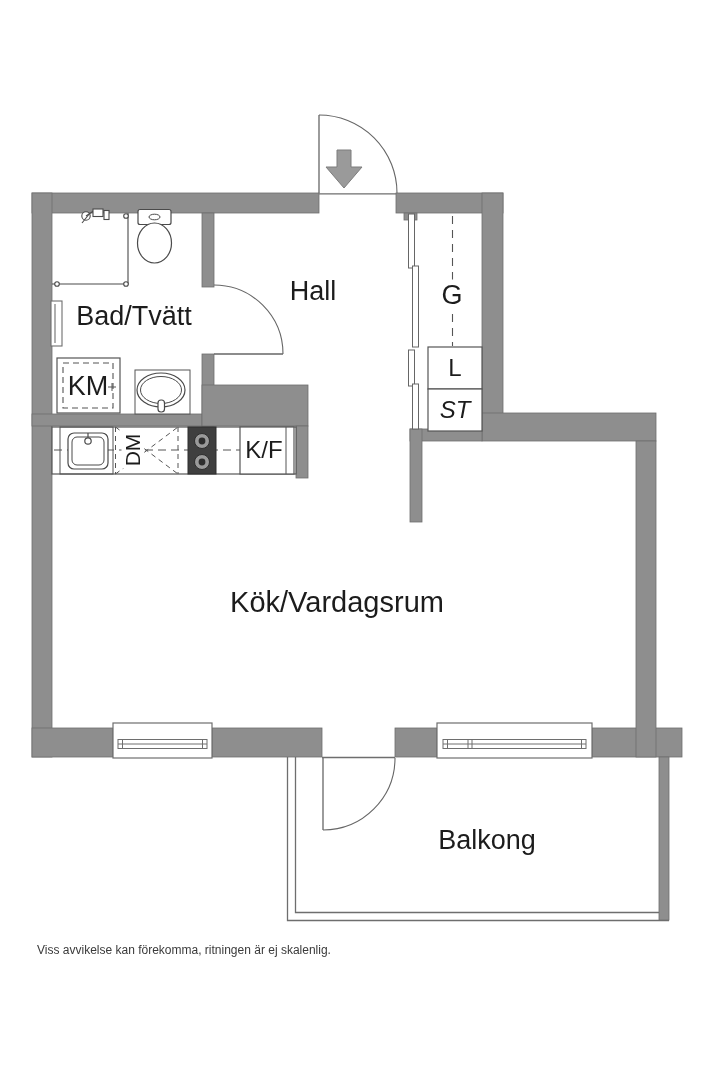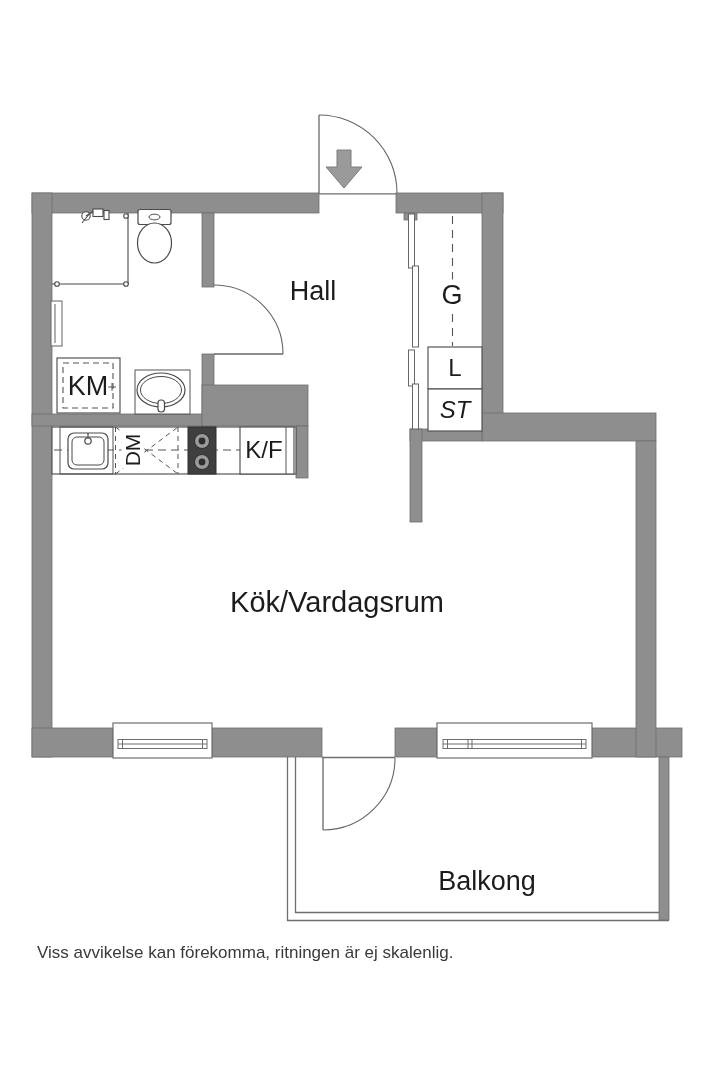--- a/index.html
+++ b/index.html
@@ -12,21 +12,21 @@
     position:absolute;color:#1c1c1c;white-space:nowrap;
     transform:translate(-50%,-50%);line-height:1;letter-spacing:0;
   }
   .lbl.room{font-size:27px;}
   .lbl.big{font-size:29px;text-align:center;}
   .lbl.small{font-size:24px;}
   .lbl.km{font-size:27px;}
   .lbl.dm{font-size:21px;transform:translate(-50%,-50%) rotate(-90deg);background:#ffffff;padding:0 2px;}
   .lbl.g{background:#ffffff;padding:2px 3px;}
   .disclaimer{
-    position:absolute;left:37px;top:943px;font-size:17px;color:#3a3a3a;
+    position:absolute;left:37px;top:943px;font-size:12px;color:#3a3a3a;
     font-family:"Liberation Sans","DejaVu Sans",sans-serif;
   }
 </style>
 </head>
 <body>
 
 <div id="stage">
 
 <svg id="plan-svg" width="720" height="1080" viewBox="0 0 720 1080">
 
@@ -170,24 +170,25 @@
     <path d="M 395 758 A 72 72 0 0 1 323 830" stroke-width="1.1"></path>
   </g>
 
   <g fill="none" stroke="#6e6e6e" stroke-width="1.3">
     <path d="M 287.5 757 L 287.5 920.5 L 669 920.5"></path>
     <path d="M 295.5 757 L 295.5 912.5 L 659 912.5"></path>
     <rect x="659" y="757" width="10" height="163" fill="#8e8e8e" stroke-width="0.8"></rect>
   </g>
 </svg>
 
+  <div class="lbl room" style="left:134px;top:316px;">Bad/Tvätt</div>
   <div class="lbl room" style="left:313px;top:291px;text-align:center;">Hall</div>
   <div class="lbl room g" style="left:452px;top:295px;">G</div>
   <div class="lbl small" style="left:455px;top:368px;">L</div>
   <div class="lbl small" style="left:455px;top:410px;font-style:italic;">ST</div>
   <div class="lbl km" style="left:88px;top:386px;">KM</div>
   <div class="lbl dm" style="left:132px;top:450px;">DM</div>
   <div class="lbl small" style="left:264px;top:450px;">K/F</div>
   <div class="lbl big" style="left:337px;top:602px;">Kök/Vardagsrum</div>
-  <div class="lbl room" style="left:487px;top:840px;margin-top:41px;">Balkong</div>
+  <div class="lbl room" style="left:487px;top:840px;">Balkong</div>
   <div class="disclaimer">Viss avvikelse kan förekomma, ritningen är ej skalenlig.</div>
 
 </div>
 
 </body></html>

